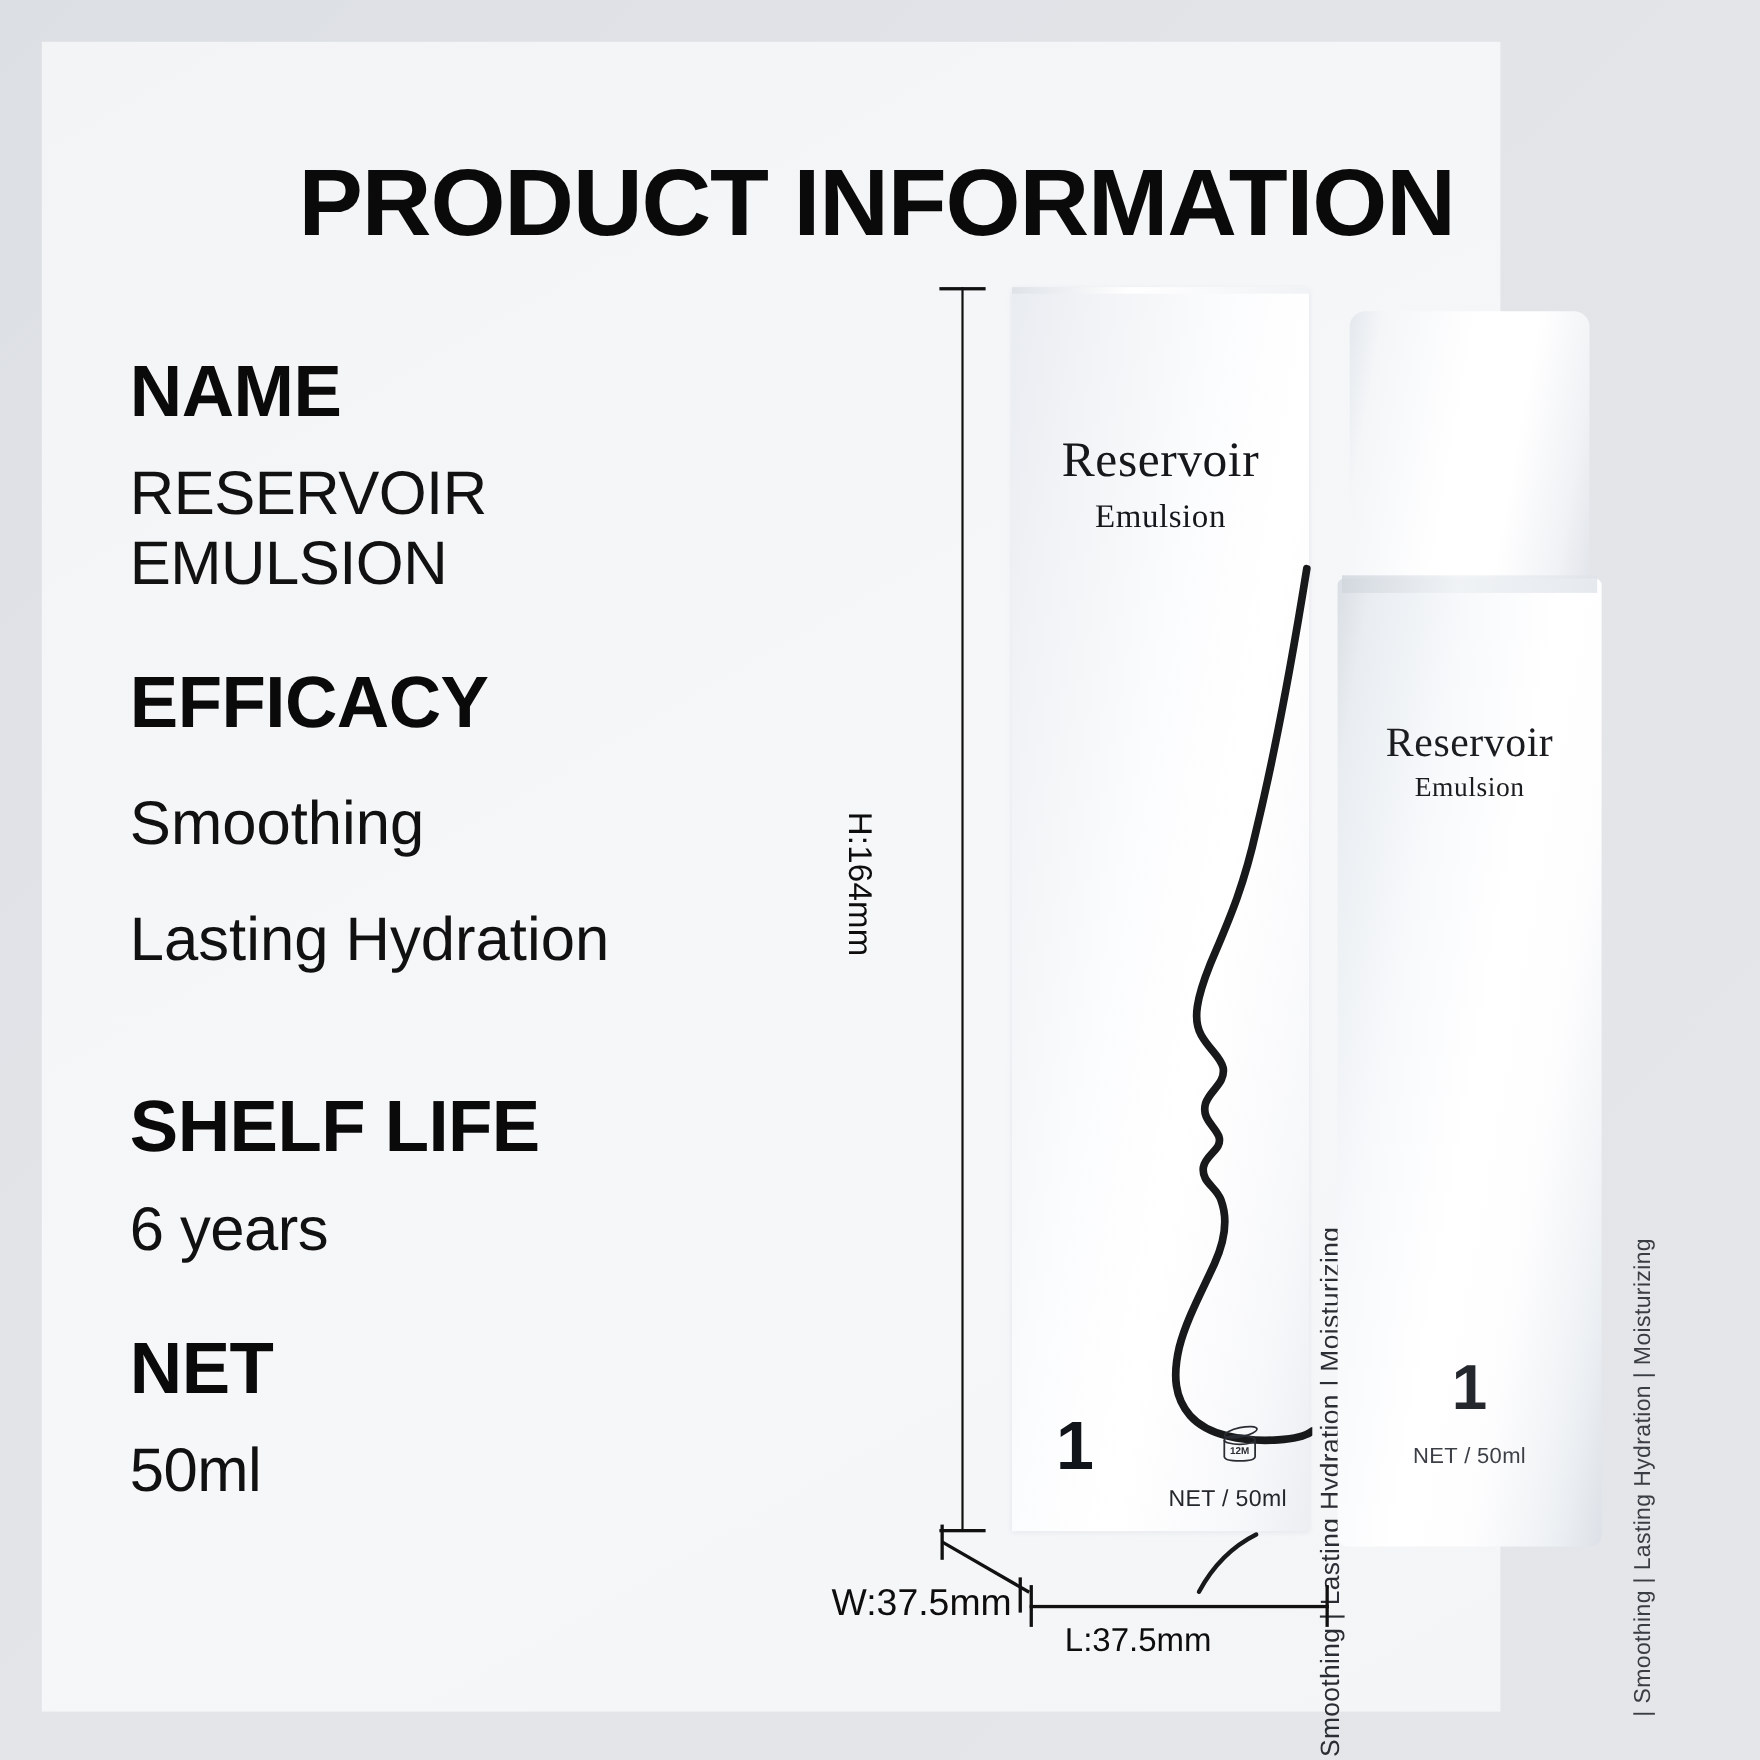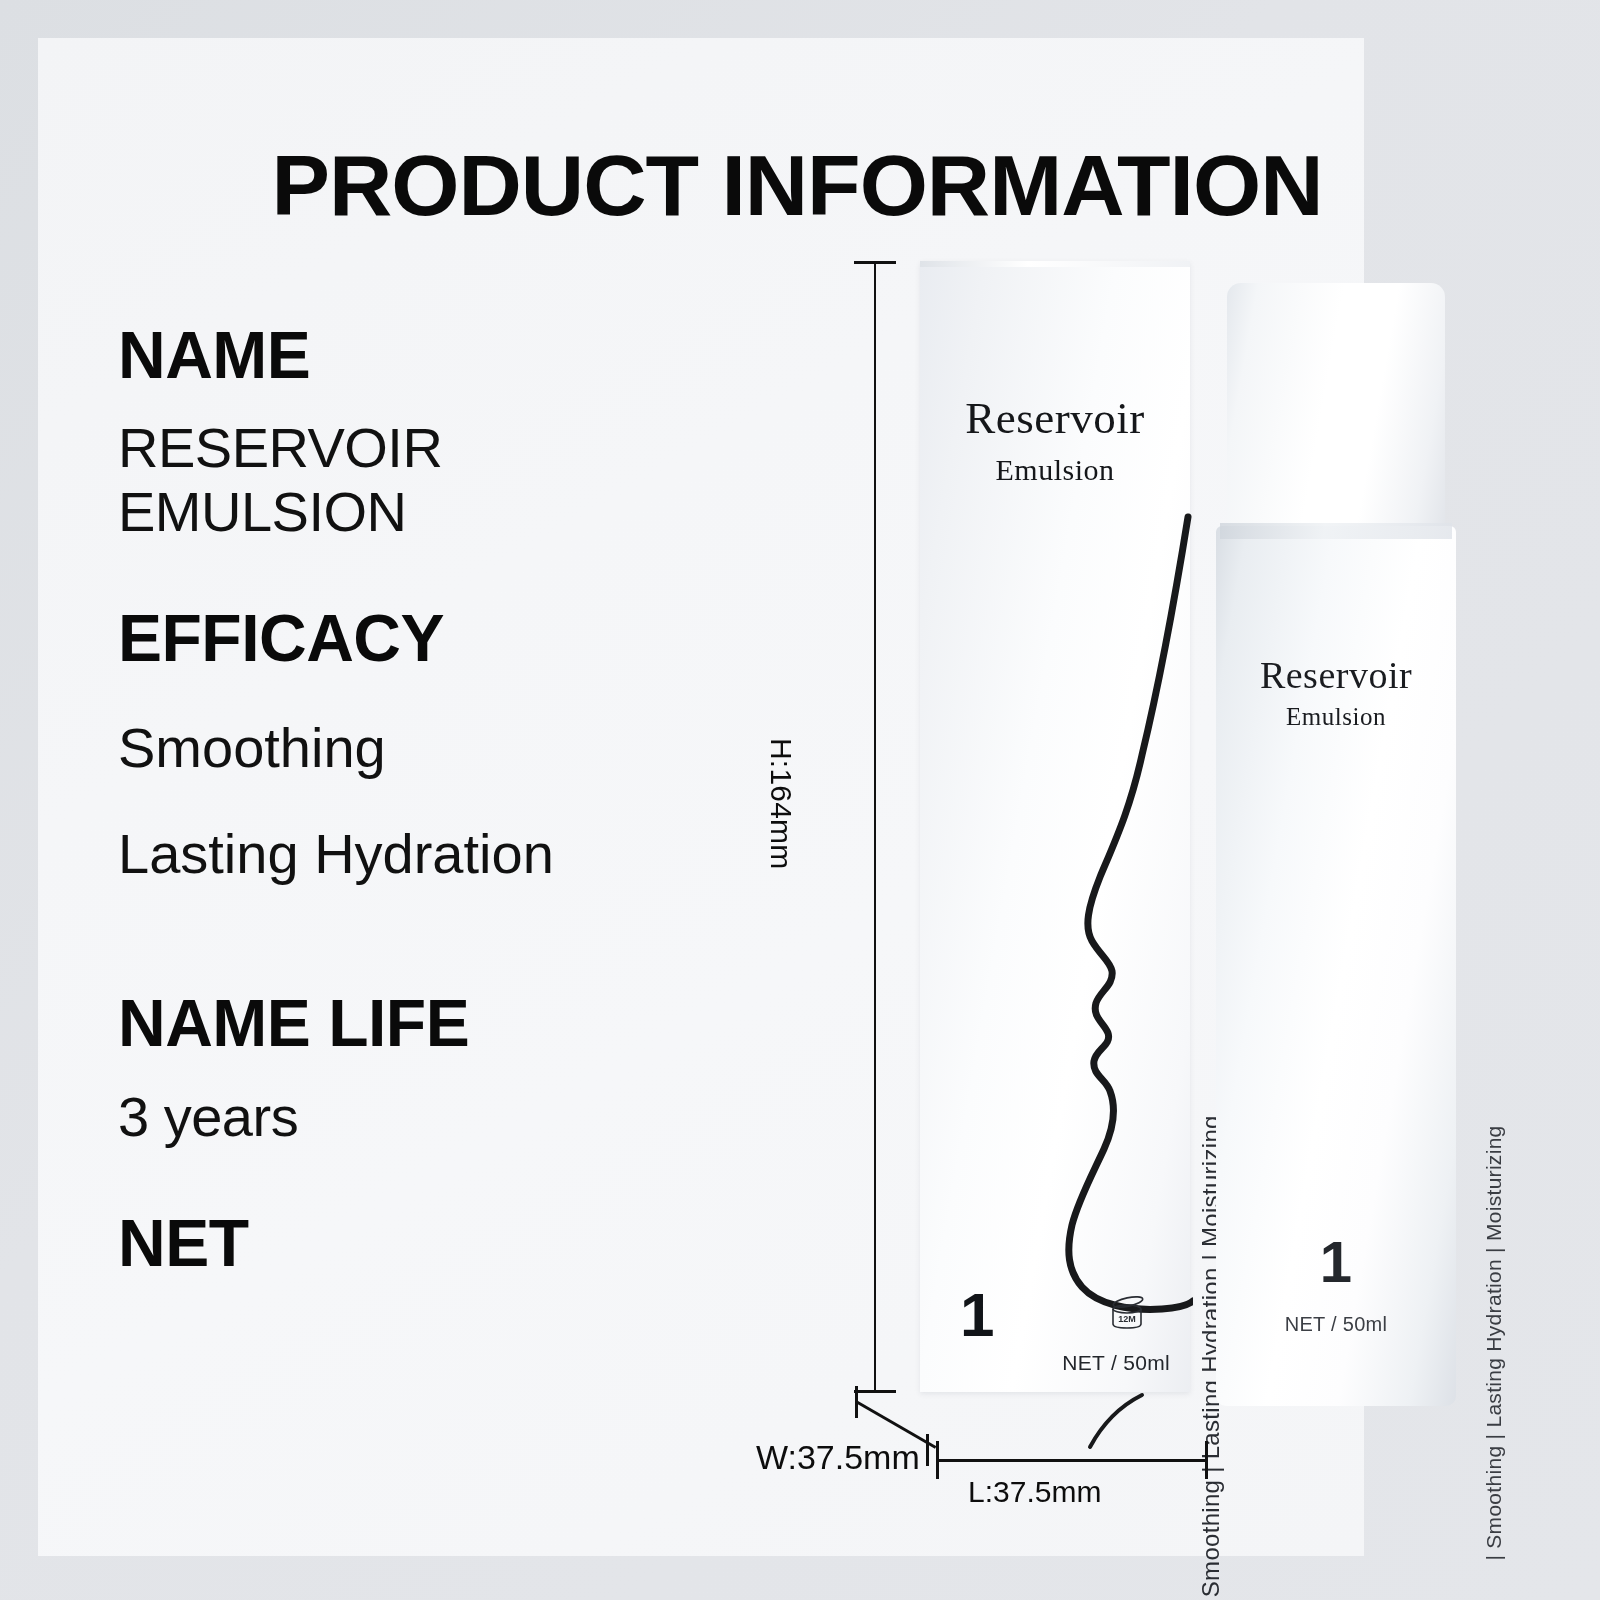--- a/index.html
+++ b/index.html
@@ -230,27 +230,28 @@
 
       <div class="gap-b"></div>
       <div class="hd">EFFICACY</div>
       <div class="gap-c"></div>
       <div class="eff-item">Smoothing</div>
       <div class="gap-c"></div>
       <div class="eff-item">Lasting Hydration</div>
       <div class="gap-c"></div>
 
       <div class="gap-b"></div>
-      <div class="hd">NAME LIFE</div>
+      <div class="hd">SHELF LIFE</div>
       <div class="gap-a"></div>
-      <div class="val">3 years</div>
+      <div class="val">6 years</div>
 
       <div class="gap-b"></div>
       <div class="hd">NET</div>
       <div class="gap-a"></div>
+      <div class="val">50ml</div>
     </div>
 
     <div id="art">
 
       <div id="carton">
         <div id="carton-top-edge"></div>
 
         <div class="carton-brand" id="carton-brand-main">Reservoir</div>
         <div class="carton-brand" id="carton-brand-sub">Emulsion</div>
 

